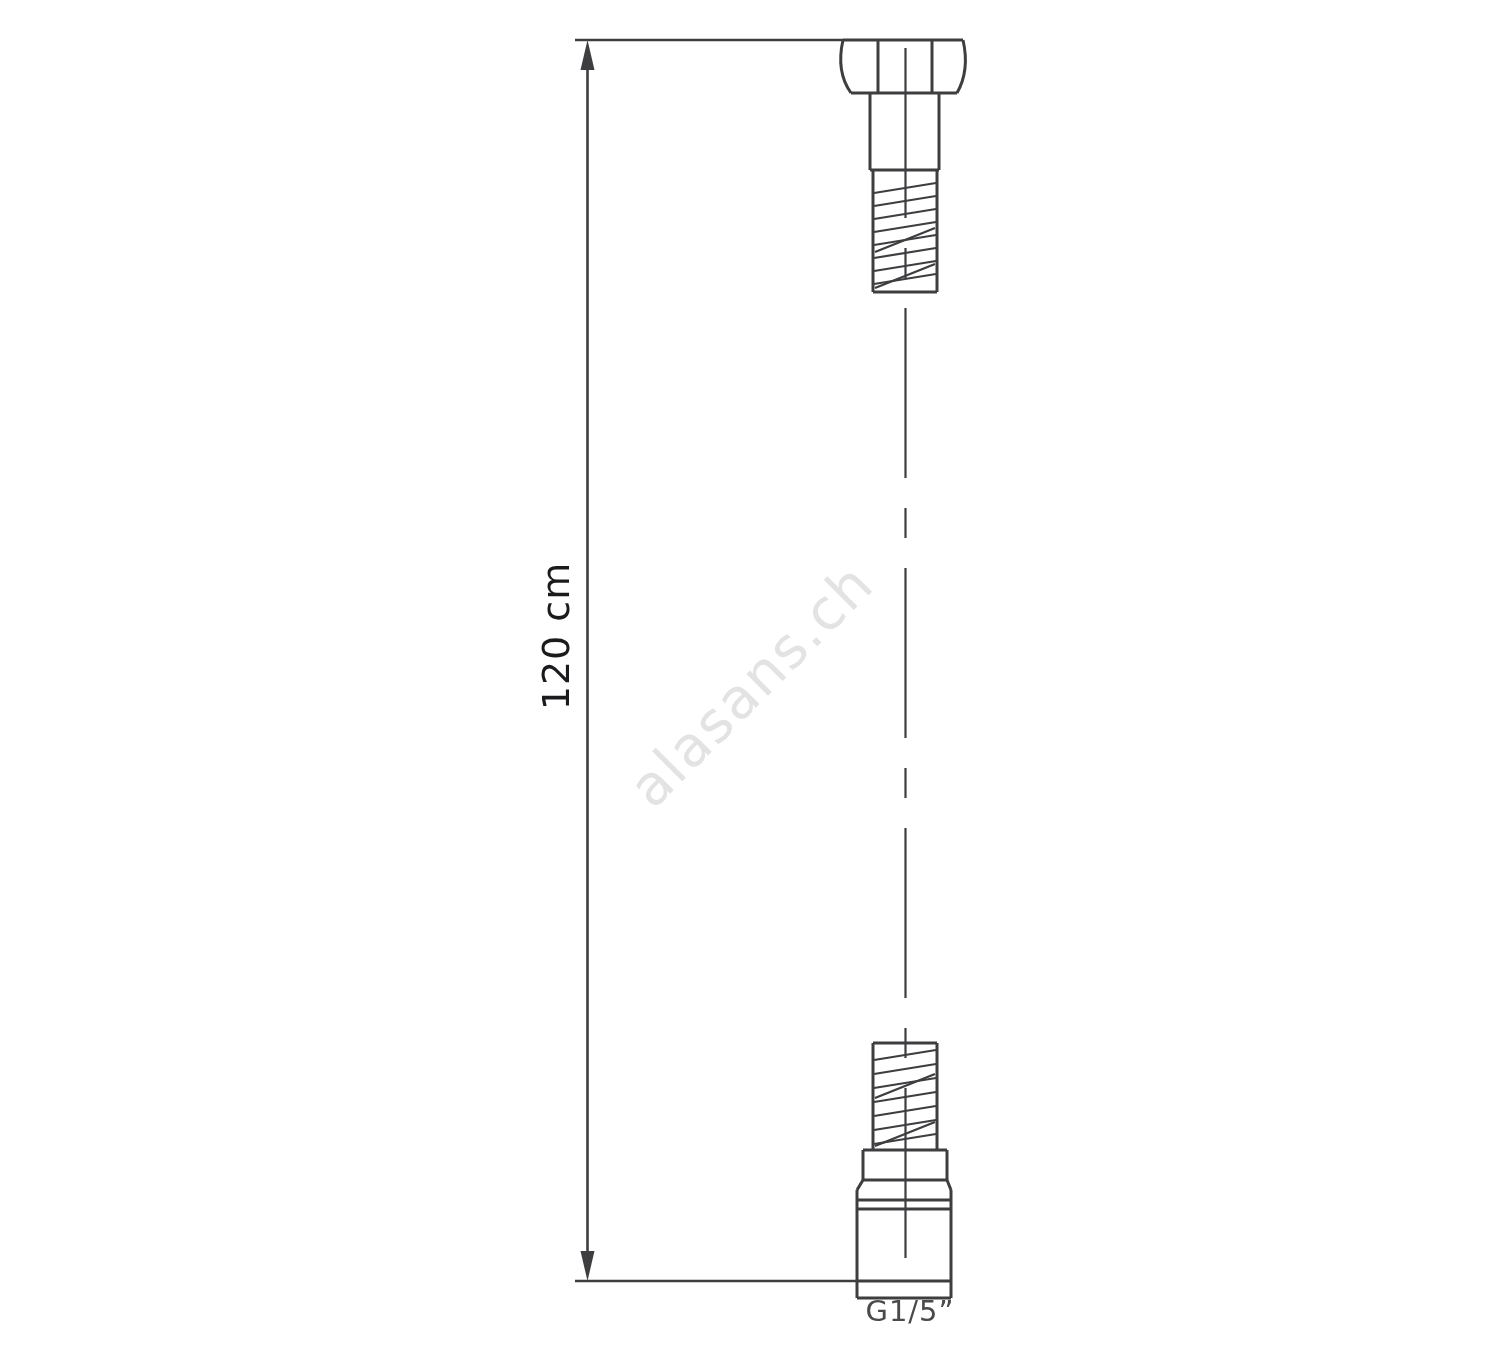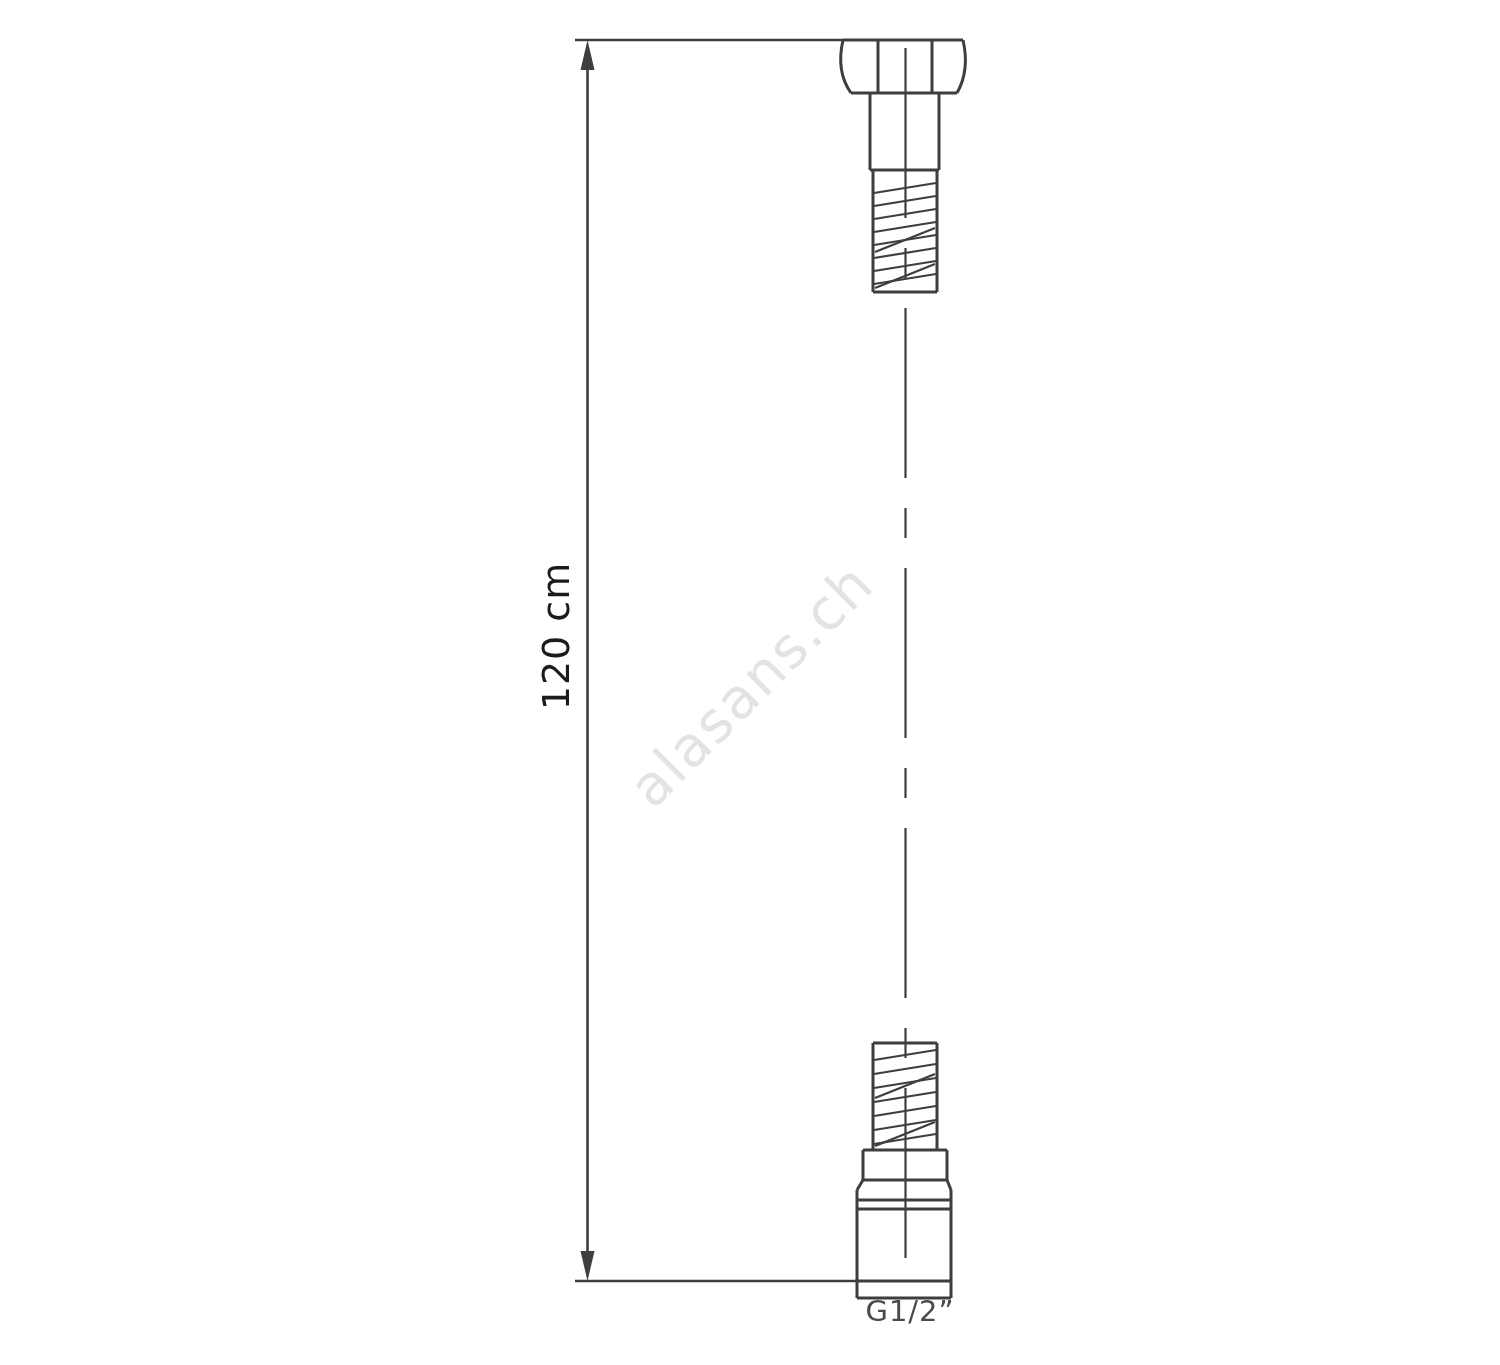--- a/index.html
+++ b/index.html
@@ -128,15 +128,15 @@
       <path class="geo" d="M857 1190 V1298"></path>
       <path class="geo" d="M951 1190 V1298"></path>
       <path class="geo" d="M857 1200 H951"></path>
       <path class="geo" d="M857 1209 H951"></path>
       <path class="geo" d="M857 1281 H951"></path>
       <path class="geo" d="M857 1298 H951"></path>
     </g>
   </svg>
 
   <div class="dim-label">120 cm</div>
-  <div class="thread-label">G1/2”</div>
+  <div class="thread-label">G1/5”</div>
 
 </div>
 
 </body></html>

